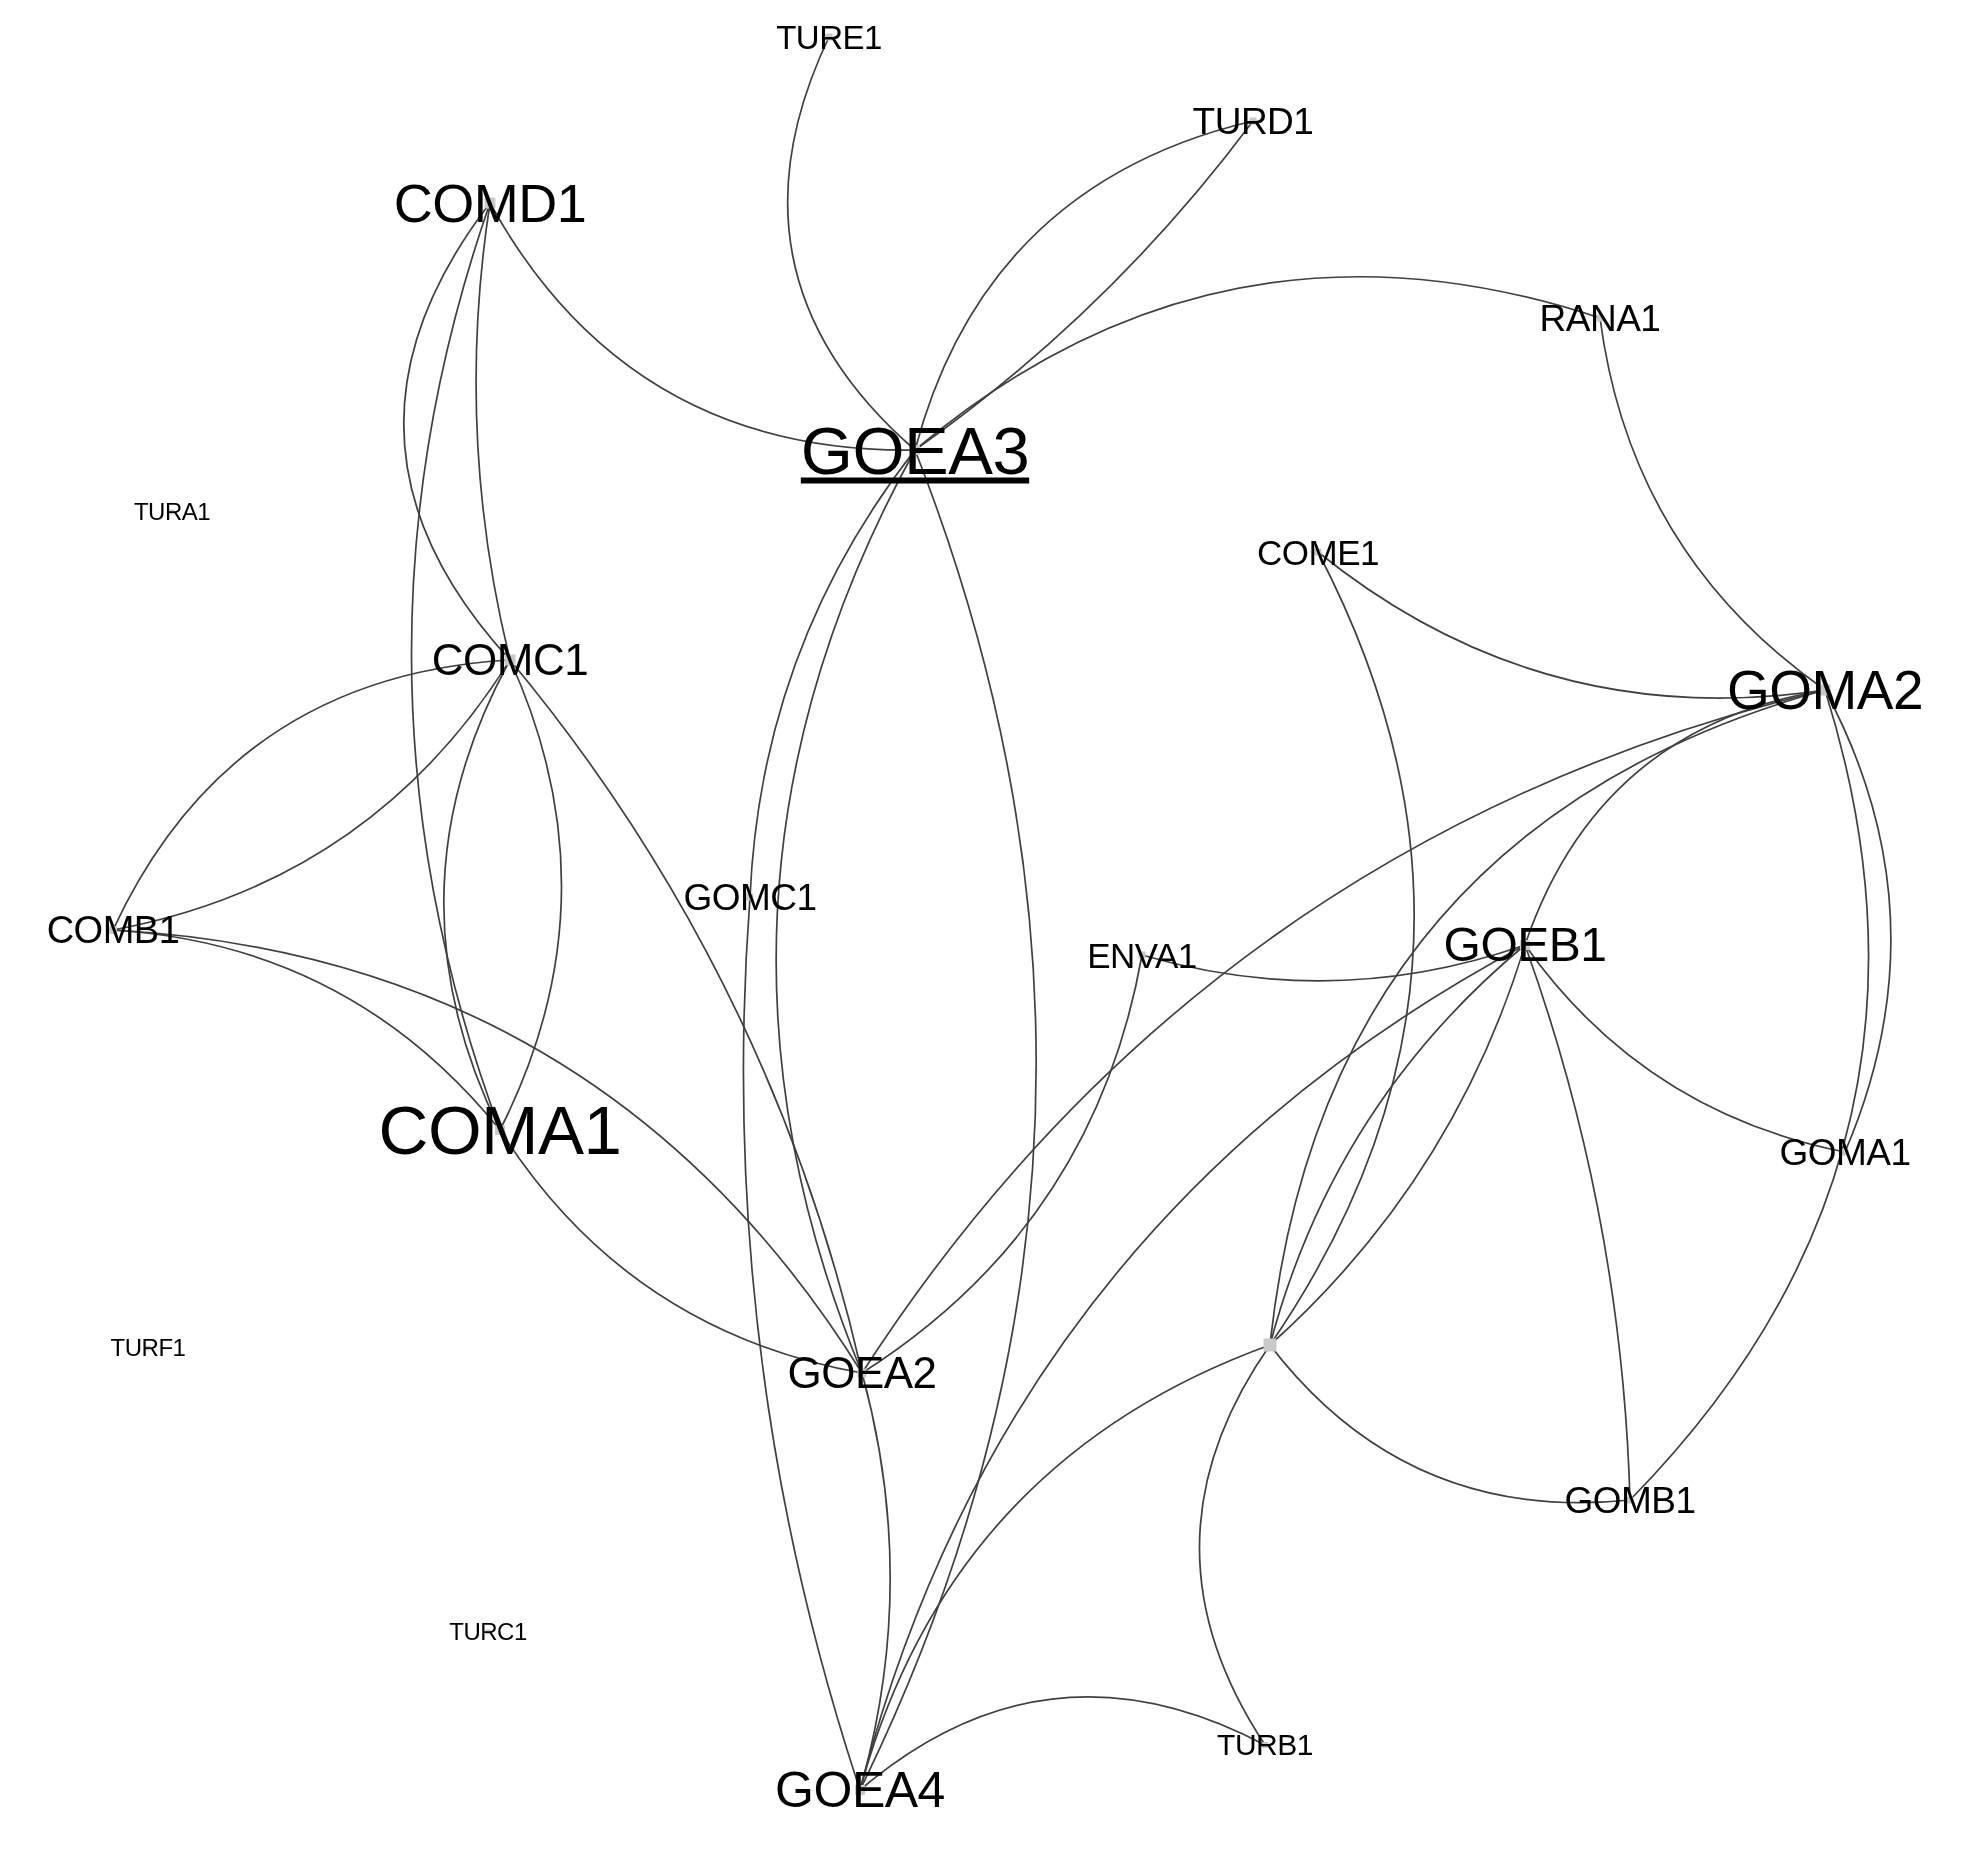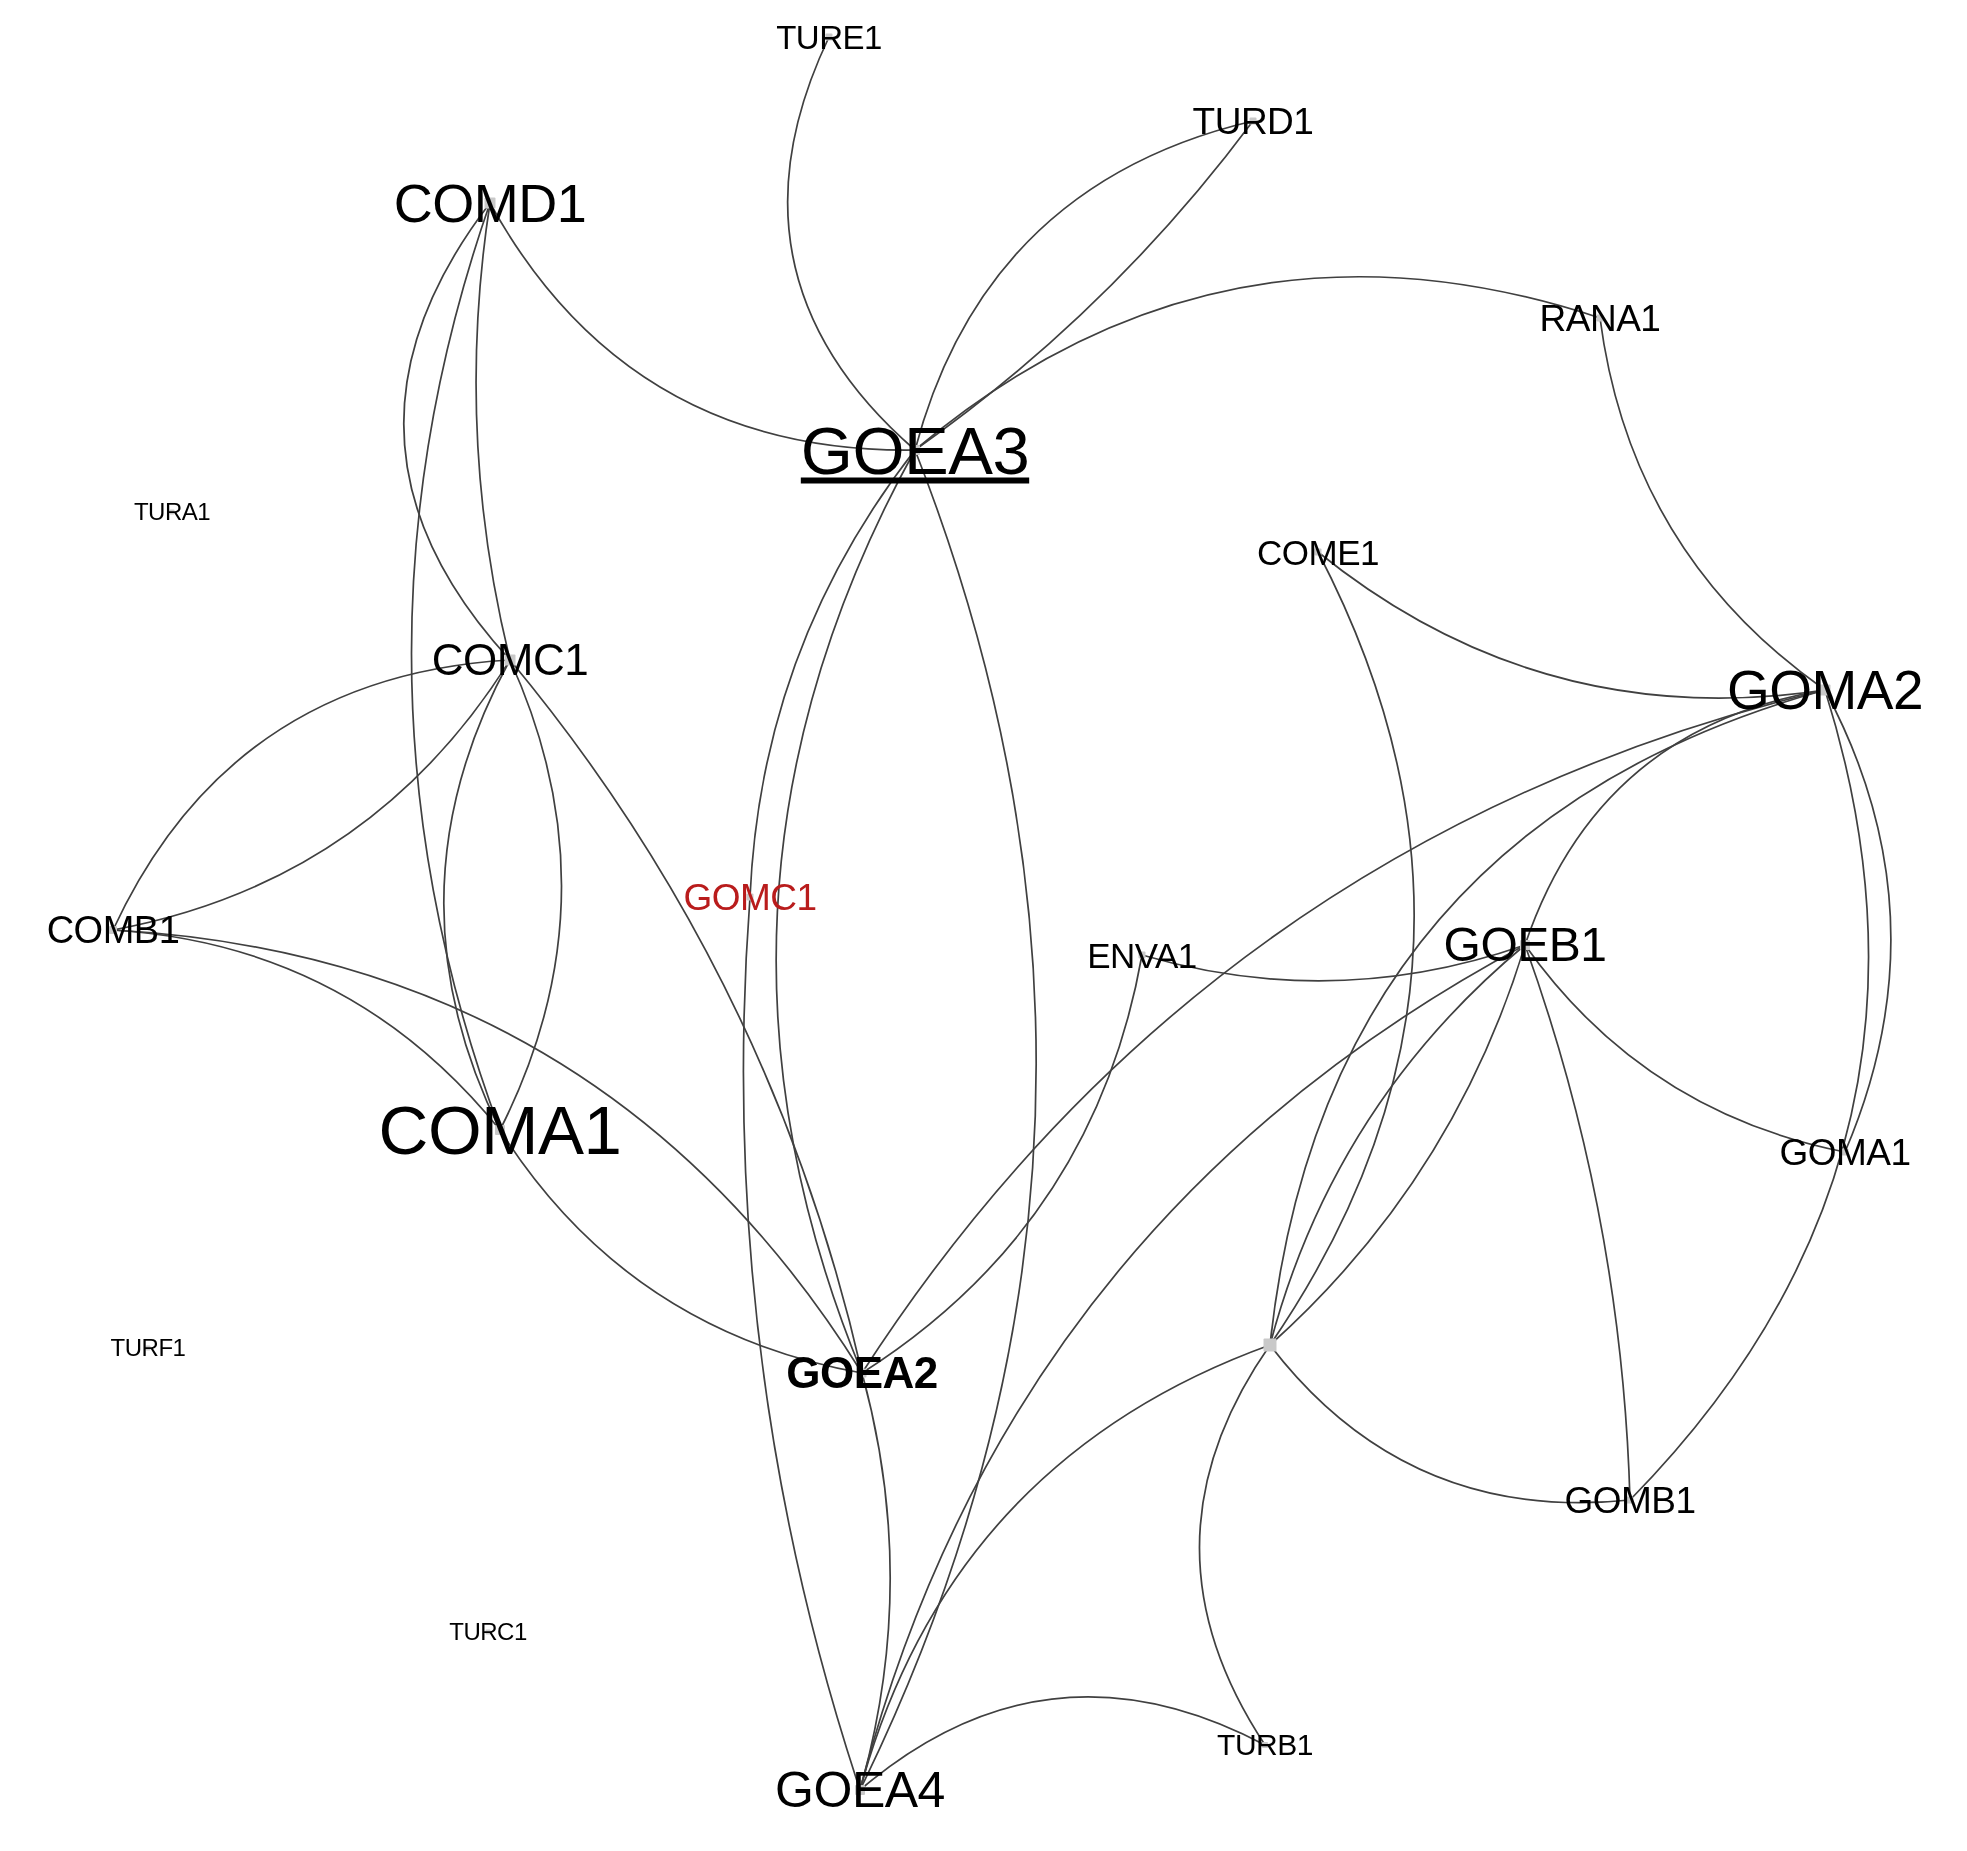--- a/index.html
+++ b/index.html
@@ -110,35 +110,35 @@
       <div class="node" style="left: 915px; top: 450px; font-size: 67px; color: rgb(0, 0, 0); text-decoration: underline;">GOEA3</div>
       <div class="node-dot" style="left: 172px; top: 512px; background: rgb(201, 201, 201); width: 5px; height: 5px;"></div>
       <div class="node" style="left: 172px; top: 512px; font-size: 24px; color: rgb(0, 0, 0);">TURA1</div>
       <div class="node-dot" style="left: 1318px; top: 552px; background: rgb(201, 201, 201); width: 7px; height: 7px;"></div>
       <div class="node" style="left: 1318px; top: 552px; font-size: 35px; color: rgb(0, 0, 0);">COME1</div>
       <div class="node-dot" style="left: 1825px; top: 690px; background: rgb(201, 201, 201); width: 11px; height: 11px;"></div>
       <div class="node" style="left: 1825px; top: 690px; font-size: 55px; color: rgb(0, 0, 0);">GOMA2</div>
       <div class="node-dot" style="left: 510px; top: 660px; background: rgb(201, 201, 201); width: 11px; height: 11px;"></div>
       <div class="node" style="left: 510px; top: 660px; font-size: 44px; color: rgb(0, 0, 0);">COMC1</div>
       <div class="node-dot" style="left: 750px; top: 897px; background: rgb(201, 201, 201); width: 7px; height: 7px;"></div>
-      <div class="node" style="left: 750px; top: 897px; font-size: 37px; color: #b91c1c;">GOMC1</div>
+      <div class="node" style="left: 750px; top: 897px; font-size: 37px; color: #000000;">GOMC1</div>
       <div class="node-dot" style="left: 113px; top: 930px; background: rgb(201, 201, 201); width: 8px; height: 8px;"></div>
       <div class="node" style="left: 113px; top: 930px; font-size: 38px; color: rgb(0, 0, 0);">COMB1</div>
       <div class="node-dot" style="left: 1142px; top: 955px; background: rgb(201, 201, 201); width: 7px; height: 7px;"></div>
       <div class="node" style="left: 1142px; top: 955px; font-size: 35px; color: rgb(0, 0, 0);">ENVA1</div>
       <div class="node-dot" style="left: 1525px; top: 945px; background: rgb(201, 201, 201); width: 10px; height: 10px;"></div>
       <div class="node" style="left: 1525px; top: 945px; font-size: 48px; color: rgb(0, 0, 0);">GOEB1</div>
       <div class="node-dot" style="left: 500px; top: 1130px; background: rgb(201, 201, 201); width: 10px; height: 10px;"></div>
       <div class="node" style="left: 500px; top: 1130px; font-size: 69px; color: rgb(0, 0, 0);">COMA1</div>
       <div class="node-dot" style="left: 1845px; top: 1152px; background: rgb(201, 201, 201); width: 7px; height: 7px;"></div>
       <div class="node" style="left: 1845px; top: 1152px; font-size: 37px; color: rgb(0, 0, 0);">GOMA1</div>
       <div class="node-dot" style="left: 148px; top: 1348px; background: rgb(201, 201, 201); width: 5px; height: 5px;"></div>
       <div class="node" style="left: 148px; top: 1348px; font-size: 24px; color: rgb(0, 0, 0);">TURF1</div>
       <div class="node-dot" style="left: 862px; top: 1373px; background: rgb(201, 201, 201); width: 9px; height: 9px;"></div>
-      <div class="node" style="left: 862px; top: 1373px; font-size: 44px; color: rgb(0, 0, 0); font-weight: bold;">GOEA2</div>
+      <div class="node" style="left: 862px; top: 1373px; font-size: 44px; color: rgb(0, 0, 0);">GOEA2</div>
       <div class="node-dot" style="left: 1270px; top: 1345px; background: rgb(201, 201, 201); width: 13px; height: 13px;"></div>
       <div class="node-dot" style="left: 1630px; top: 1500px; background: rgb(201, 201, 201); width: 7px; height: 7px;"></div>
       <div class="node" style="left: 1630px; top: 1500px; font-size: 37px; color: rgb(0, 0, 0);">GOMB1</div>
       <div class="node-dot" style="left: 488px; top: 1632px; background: rgb(201, 201, 201); width: 5px; height: 5px;"></div>
       <div class="node" style="left: 488px; top: 1632px; font-size: 24px; color: rgb(0, 0, 0);">TURC1</div>
       <div class="node-dot" style="left: 1265px; top: 1745px; background: rgb(201, 201, 201); width: 6px; height: 6px;"></div>
       <div class="node" style="left: 1265px; top: 1745px; font-size: 30px; color: rgb(0, 0, 0);">TURB1</div>
       <div class="node-dot" style="left: 860px; top: 1790px; background: rgb(201, 201, 201); width: 10px; height: 10px;"></div>
       <div class="node" style="left: 860px; top: 1790px; font-size: 50px; color: rgb(0, 0, 0);">GOEA4</div>
     </div>

